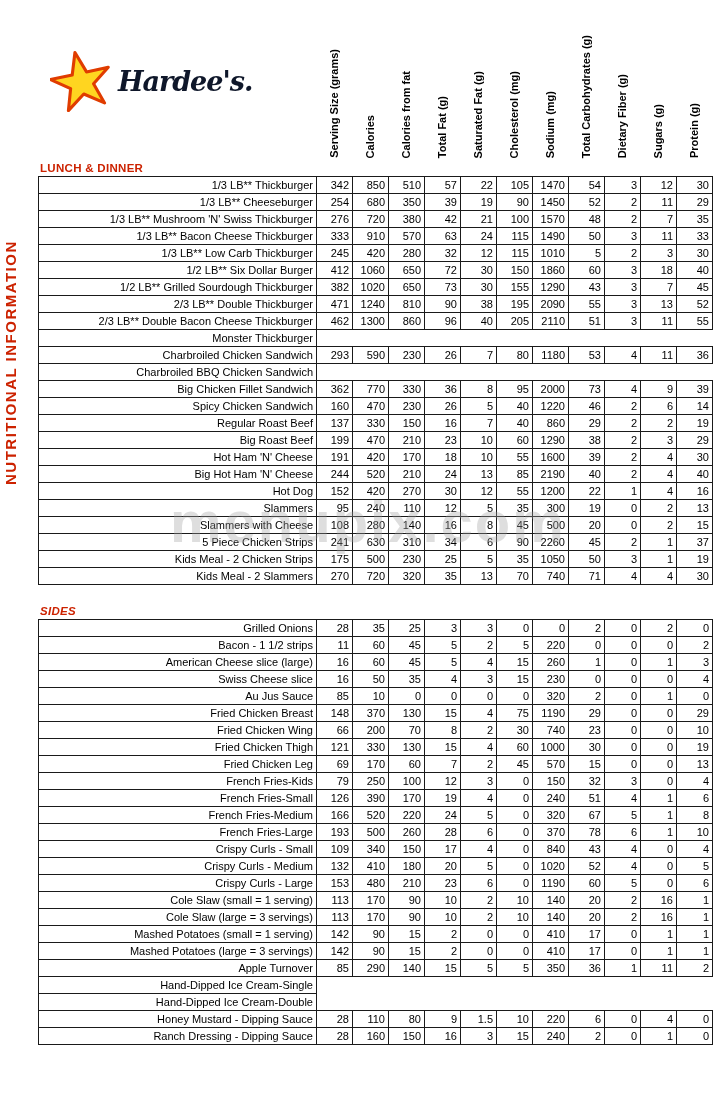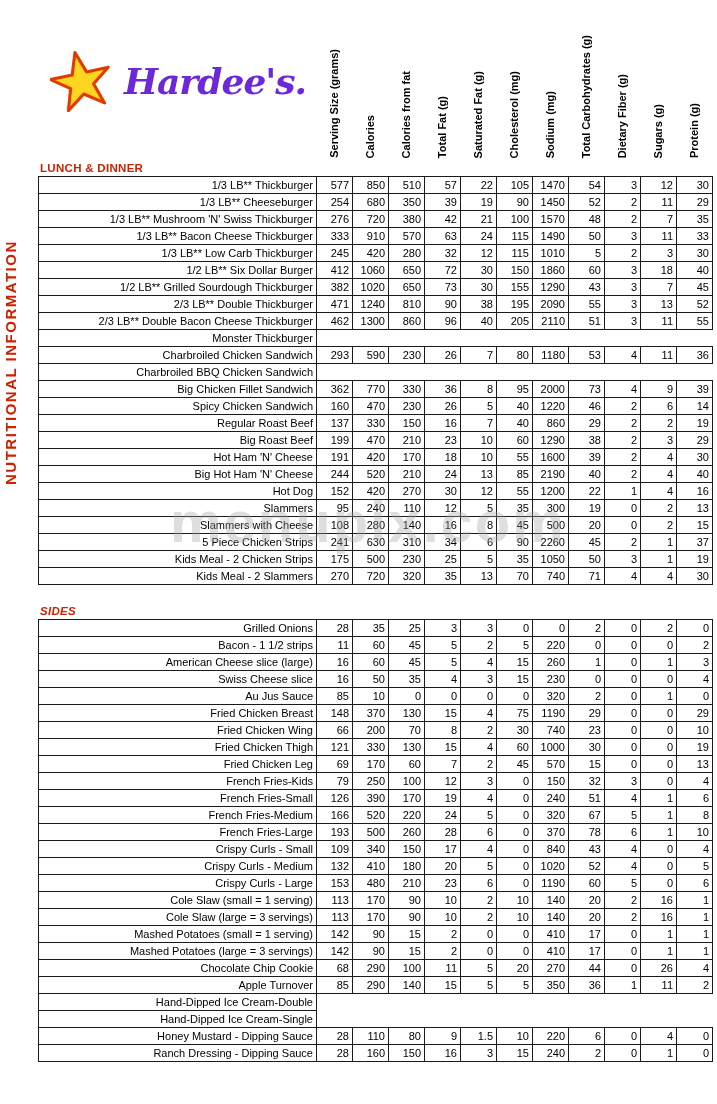--- a/index.html
+++ b/index.html
@@ -9,21 +9,21 @@
     background:#fff;
     font-family:"Liberation Sans", sans-serif;
     overflow:hidden;
   }
   
   .logo{position:absolute;left:50px;top:50px;display:flex;align-items:center;}
   .logo svg{width:62px;height:62px;}
   .brand{
     font-family:"DejaVu Serif", serif;
     font-style:italic;font-weight:bold;
-    font-size:36px;color:#6d28d9;margin-left:12px;line-height:1;
+    font-size:27px;color:#0f172a;margin-left:6px;line-height:1;
     letter-spacing:-1px;
   }
   
   .side-title{
     position:absolute;left:2px;top:165px;height:320px;
     writing-mode:vertical-rl;transform:rotate(180deg);
     color:#cc2200;font-weight:bold;font-size:15px;letter-spacing:1.5px;
     white-space:nowrap;
   }
   
@@ -122,21 +122,21 @@
             <col style="width: 36px;">
             <col style="width: 36px;">
             <col style="width: 36px;">
             <col style="width: 36px;">
             <col style="width: 36px;">
             <col style="width: 36px;">
           </colgroup>
           <tbody>
             <tr>
               <td class="name">1/3 LB** Thickburger</td>
-              <td class="val">577</td>
+              <td class="val">342</td>
               <td class="val">850</td>
               <td class="val">510</td>
               <td class="val">57</td>
               <td class="val">22</td>
               <td class="val">105</td>
               <td class="val">1470</td>
               <td class="val">54</td>
               <td class="val">3</td>
               <td class="val">12</td>
               <td class="val">30</td>
@@ -756,63 +756,49 @@
               <td class="val">2</td>
               <td class="val">0</td>
               <td class="val">0</td>
               <td class="val">410</td>
               <td class="val">17</td>
               <td class="val">0</td>
               <td class="val">1</td>
               <td class="val">1</td>
             </tr>
             <tr>
-              <td class="name">Chocolate Chip Cookie</td>
-              <td class="val">68</td>
-              <td class="val">290</td>
-              <td class="val">100</td>
-              <td class="val">11</td>
-              <td class="val">5</td>
-              <td class="val">20</td>
-              <td class="val">270</td>
-              <td class="val">44</td>
-              <td class="val">0</td>
-              <td class="val">26</td>
-              <td class="val">4</td>
-            </tr>
-            <tr>
               <td class="name">Apple Turnover</td>
               <td class="val">85</td>
               <td class="val">290</td>
               <td class="val">140</td>
               <td class="val">15</td>
               <td class="val">5</td>
               <td class="val">5</td>
               <td class="val">350</td>
               <td class="val">36</td>
               <td class="val">1</td>
               <td class="val">11</td>
               <td class="val">2</td>
             </tr>
             <tr>
+              <td class="name">Hand-Dipped Ice Cream-Single</td>
+              <td class="val empty"></td>
+              <td class="val empty"></td>
+              <td class="val empty"></td>
+              <td class="val empty"></td>
+              <td class="val empty"></td>
+              <td class="val empty"></td>
+              <td class="val empty"></td>
+              <td class="val empty"></td>
+              <td class="val empty"></td>
+              <td class="val empty"></td>
+              <td class="val empty"></td>
+            </tr>
+            <tr>
               <td class="name">Hand-Dipped Ice Cream-Double</td>
-              <td class="val empty"></td>
-              <td class="val empty"></td>
-              <td class="val empty"></td>
-              <td class="val empty"></td>
-              <td class="val empty"></td>
-              <td class="val empty"></td>
-              <td class="val empty"></td>
-              <td class="val empty"></td>
-              <td class="val empty"></td>
-              <td class="val empty"></td>
-              <td class="val empty"></td>
-            </tr>
-            <tr>
-              <td class="name">Hand-Dipped Ice Cream-Single</td>
               <td class="val empty"></td>
               <td class="val empty"></td>
               <td class="val empty"></td>
               <td class="val empty"></td>
               <td class="val empty"></td>
               <td class="val empty"></td>
               <td class="val empty"></td>
               <td class="val empty"></td>
               <td class="val empty"></td>
               <td class="val empty"></td>

